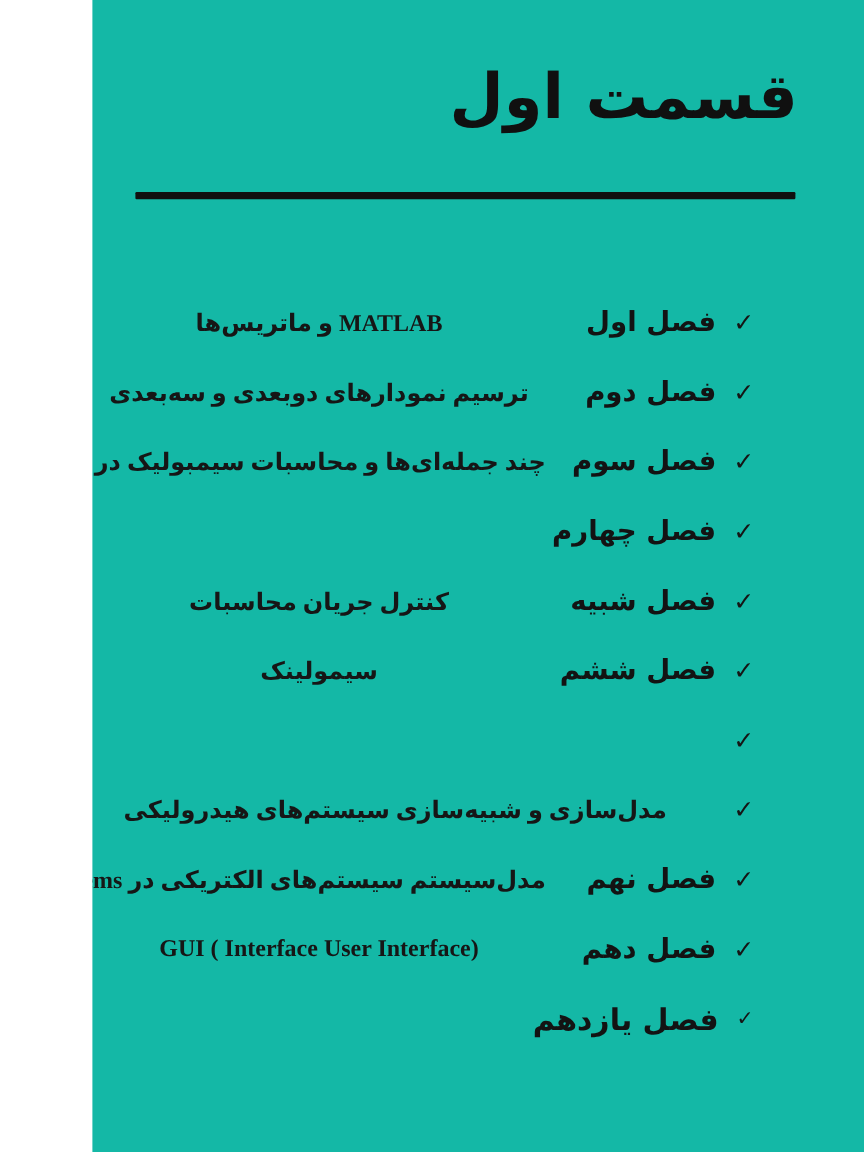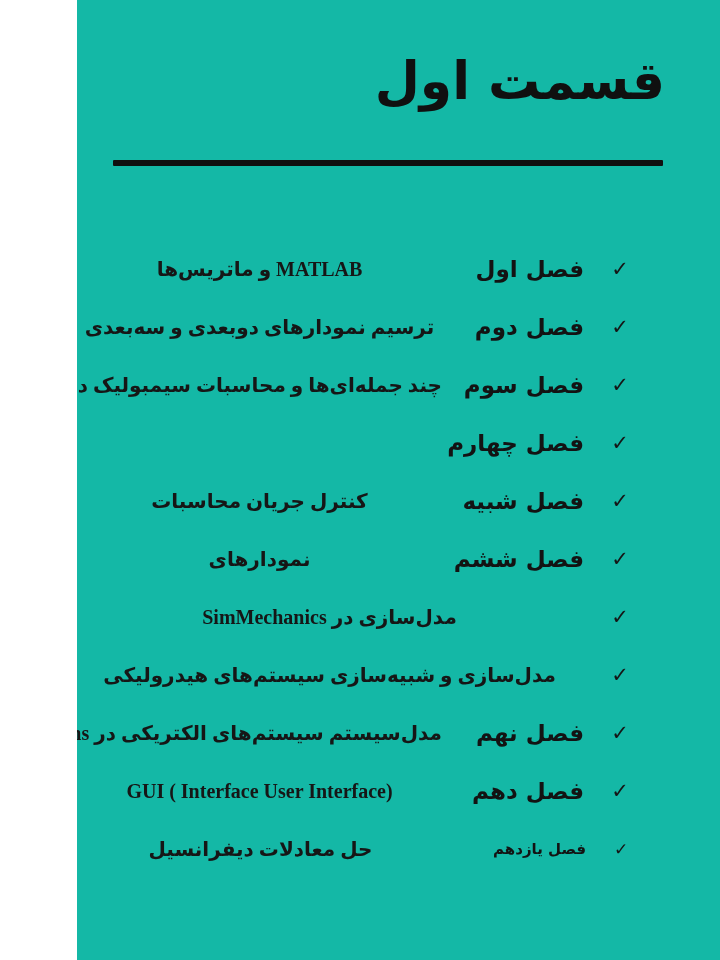--- a/index.html
+++ b/index.html
@@ -46,40 +46,40 @@
     flex: none;
     width: 24px;
     text-align: center;
     font-size: 21px;
     font-weight: normal;
     color: #151515;
   }
   .label {
     flex: none;
     width: 116px;
-    margin-right: 24px;
+    margin-right: 11px;
     text-align: right;
     font-size: 23px;
     font-weight: bold;
     white-space: nowrap;
     color: #131313;
   }
   .desc {
     flex: 1;
     margin-right: 26px;
     text-align: center;
     font-size: 20px;
     font-weight: bold;
     
     font-family: "Liberation Serif", "DejaVu Sans", sans-serif;
     white-space: nowrap;
     color: #161616;
   }
   .row.small .check { font-size: 17px; width: 22px; }
-  .row.small .label { font-size: 15px; }
+  .row.small .label { font-size: 25px; }
 </style>
 </head>
 <body>
 
 <div class="page">
 
   <h1 class="title">قسمت اول</h1>
 
   <div class="rule"></div>
 
@@ -110,26 +110,25 @@
 
     <div class="row">
       <span class="check">✓</span>
       <span class="label">فصل شبیه</span>
       <span class="desc">کنترل جریان محاسبات</span>
     </div>
 
     <div class="row">
       <span class="check">✓</span>
       <span class="label">فصل ششم</span>
-      <span class="desc">نمودارهای</span>
+      <span class="desc">سیمولینک</span>
     </div>
 
     <div class="row">
       <span class="check">✓</span>
-      <span class="desc">مدل‌سازی در SimMechanics</span>
     </div>
 
     <div class="row">
       <span class="check">✓</span>
       <span class="desc">مدل‌سازی و شبیه‌سازی سیستم‌های هیدرولیکی</span>
     </div>
 
     <div class="row">
       <span class="check">✓</span>
       <span class="label">فصل نهم</span>
@@ -138,17 +137,16 @@
 
     <div class="row">
       <span class="check">✓</span>
       <span class="label">فصل دهم</span>
       <span class="desc">GUI ( Interface User Interface)</span>
     </div>
 
     <div class="row small">
       <span class="check">✓</span>
       <span class="label">فصل یازدهم</span>
-      <span class="desc">حل معادلات دیفرانسیل</span>
     </div>
 
   </div>
 </div>
 
 </body></html>

